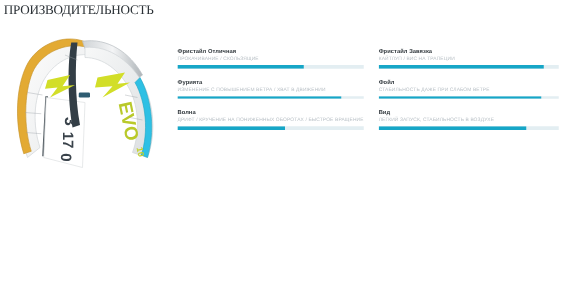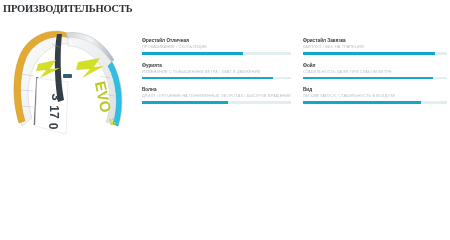--- a/index.html
+++ b/index.html
@@ -8,21 +8,21 @@
     background:#ffffff;
     font-family:"Liberation Sans", sans-serif;
     overflow:hidden;
     position:relative;
   }
 
   .page-title{
     position:absolute;
     left:3px; top:3px;
     font-family:"Liberation Serif", serif;
-    font-weight:bold;
+    font-weight:normal;
     font-size:10.5px;
     letter-spacing:-0.2px;
     color:#2b3136;
     white-space:nowrap;
     text-align:center;
   }
 
   
   .kite-figure{
     position:absolute;

